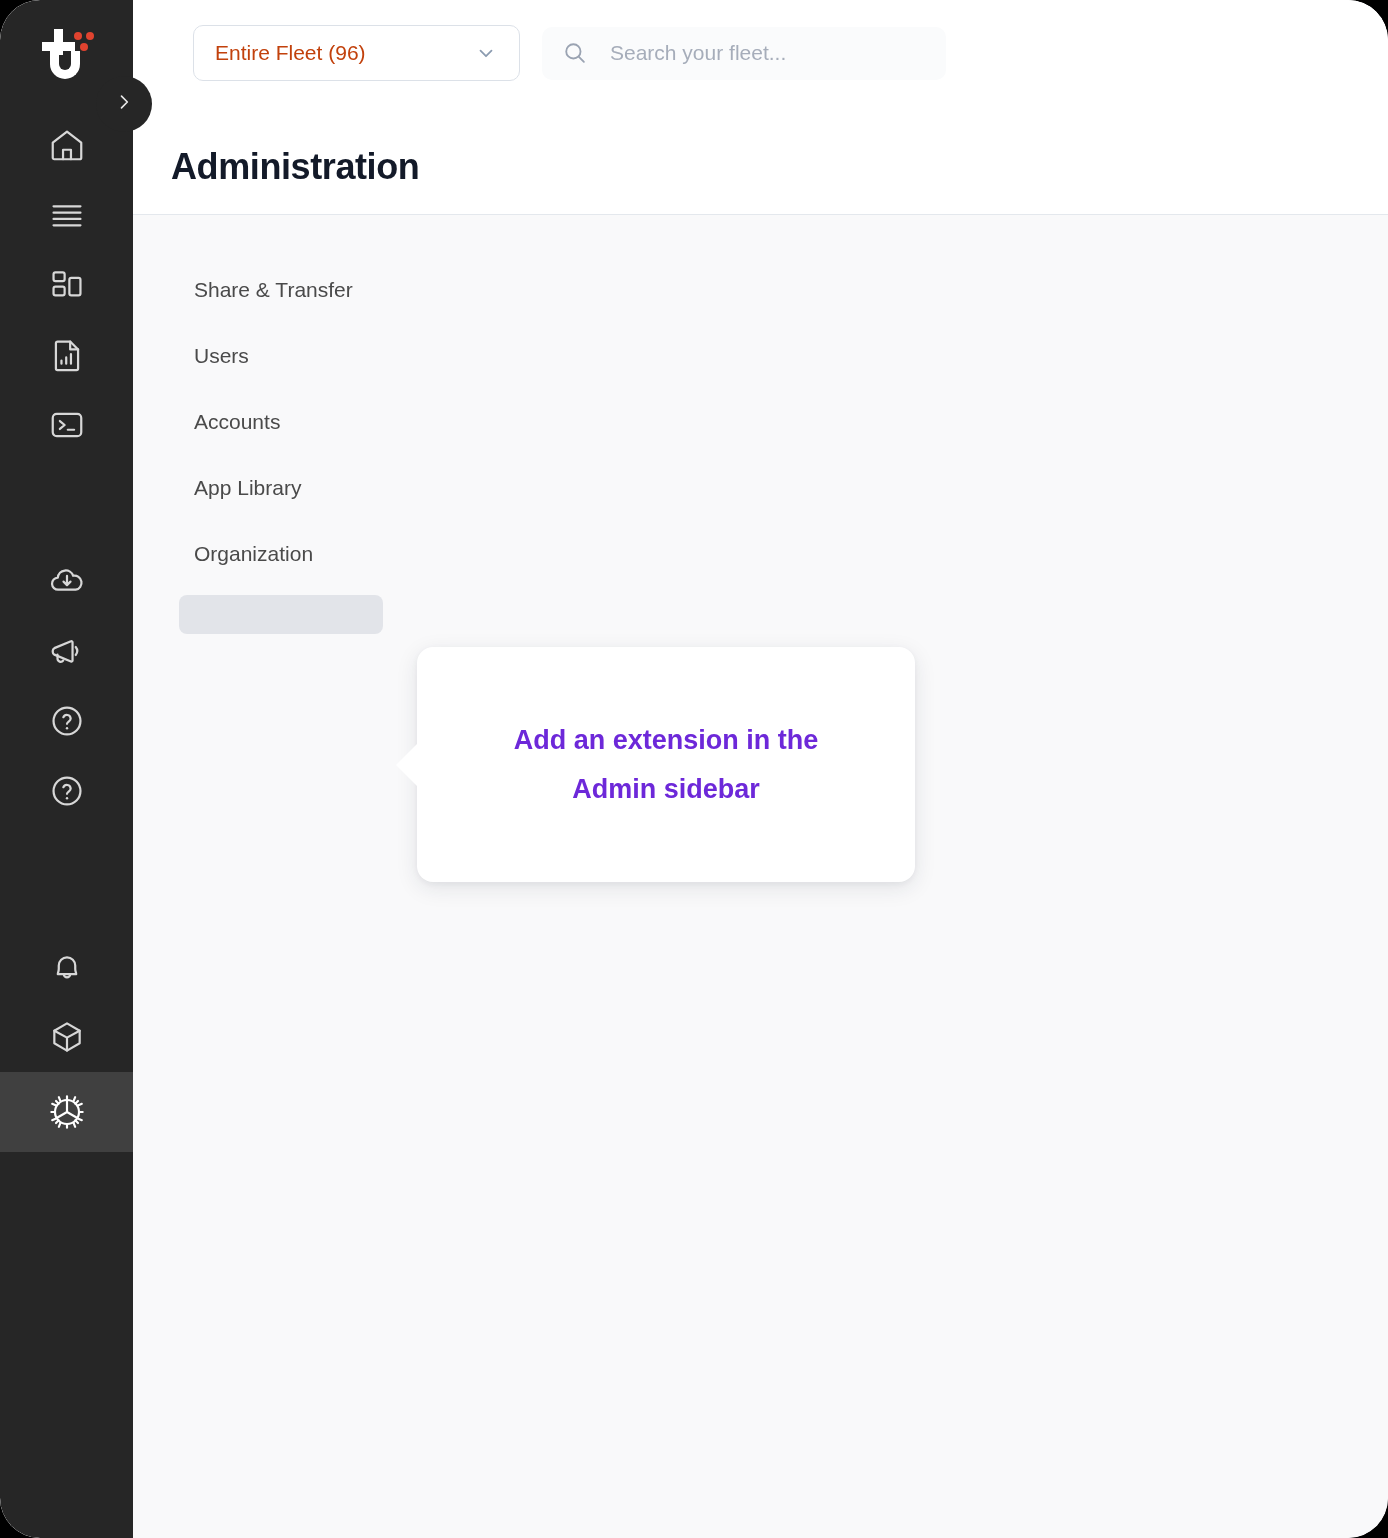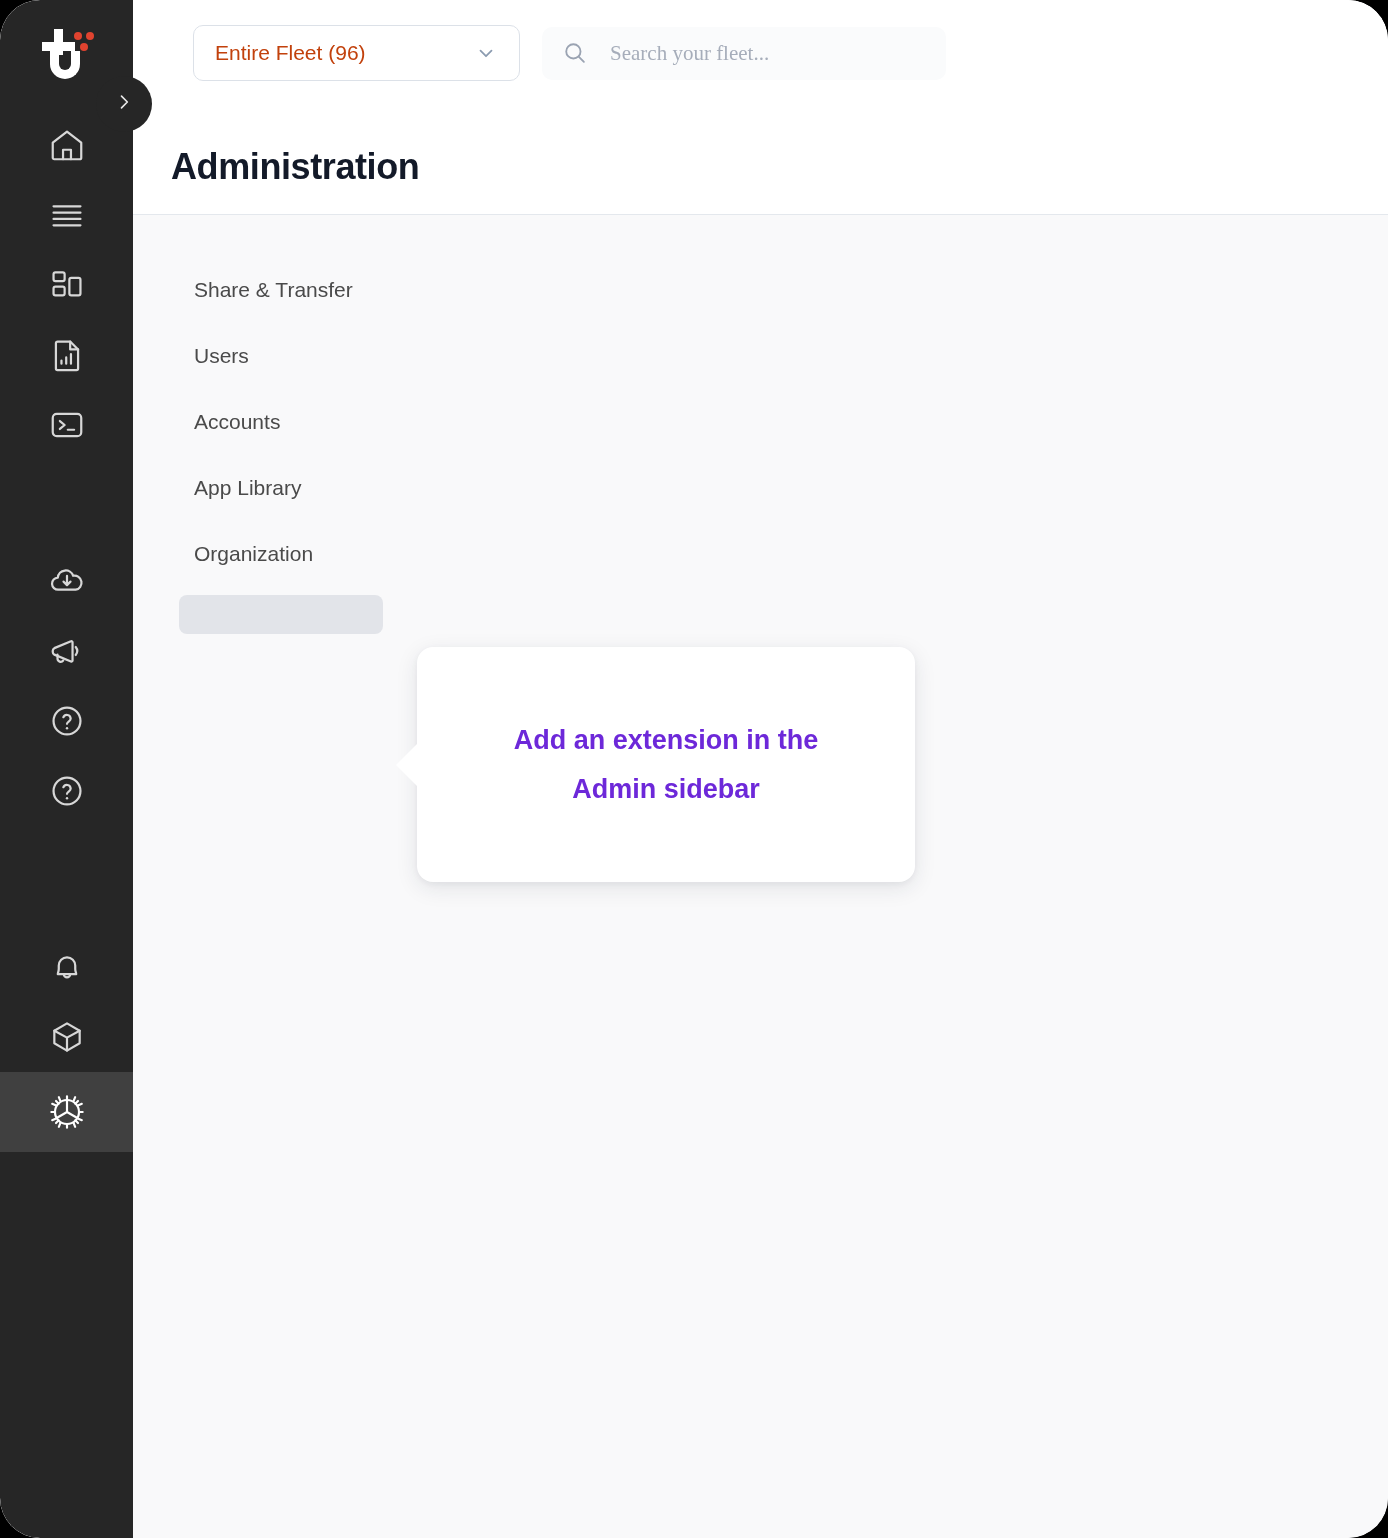--- a/index.html
+++ b/index.html
@@ -121,21 +121,21 @@
     background: #fafbfc;
     border-radius: 10px;
     display: flex; align-items: center;
     padding: 0 18px 0 20px;
     gap: 22px;
     cursor: text;
   }
   .search-box .s-icon { color: #9aa3b2; display: flex; }
   .search-input {
     border: none; outline: none; background: transparent;
-    font-family: Liberation Serif, serif;
+    font-family: Liberation Sans, sans-serif;
     font-size: 21px; color: #333;
     width: 100%;
   }
   .search-input::placeholder { color: #a6adba; }
 
   .page-title {
     position: absolute;
     left: 38px; bottom: 26px;
     font-size: 36px;
     font-weight: bold;

